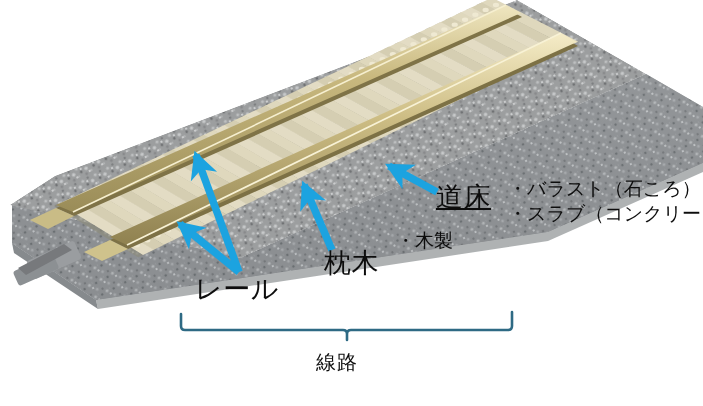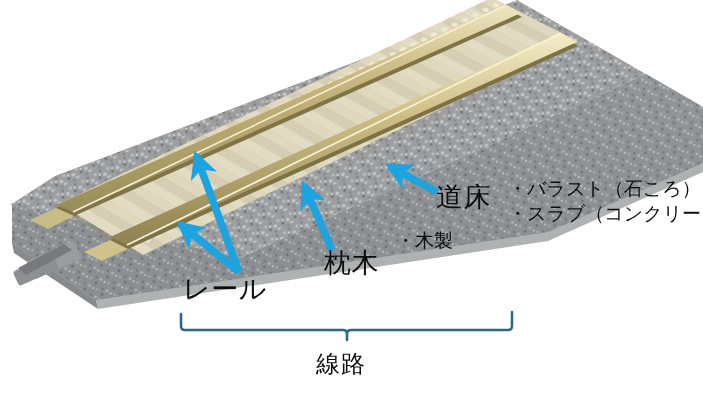--- a/index.html
+++ b/index.html
@@ -35,28 +35,28 @@
   .lbl-main {
     font-size: 27px;
     letter-spacing: 0.5px;
   }
   .lbl-sub {
     font-size: 19px;
     line-height: 1.30;
     letter-spacing: 0px;
   }
   .lbl-big {
-    font-size: 24px;
+    font-size: 20px;
     letter-spacing: 1px;
   }
-  #lbl-doshou  { left: 436px; top: 183px; }
+  #lbl-doshou  { left: 436px; top: 183px; text-decoration: underline; }
   #sub-doshou  { left: 508px; top: 176px; }
   #lbl-makuragi{ left: 324px; top: 249px; }
   #sub-makuragi{ left: 396px; top: 228px; }
-  #lbl-rail    { left: 183px; top: 275px; }
+  #lbl-rail    { left: 195px; top: 275px; }
   #lbl-senro   { left: 316px; top: 352px; }
 </style>
 </head>
 <body>
 
 <div id="stage">
 
   <svg class="layer" viewBox="0 0 703 406">
     <defs>
 

